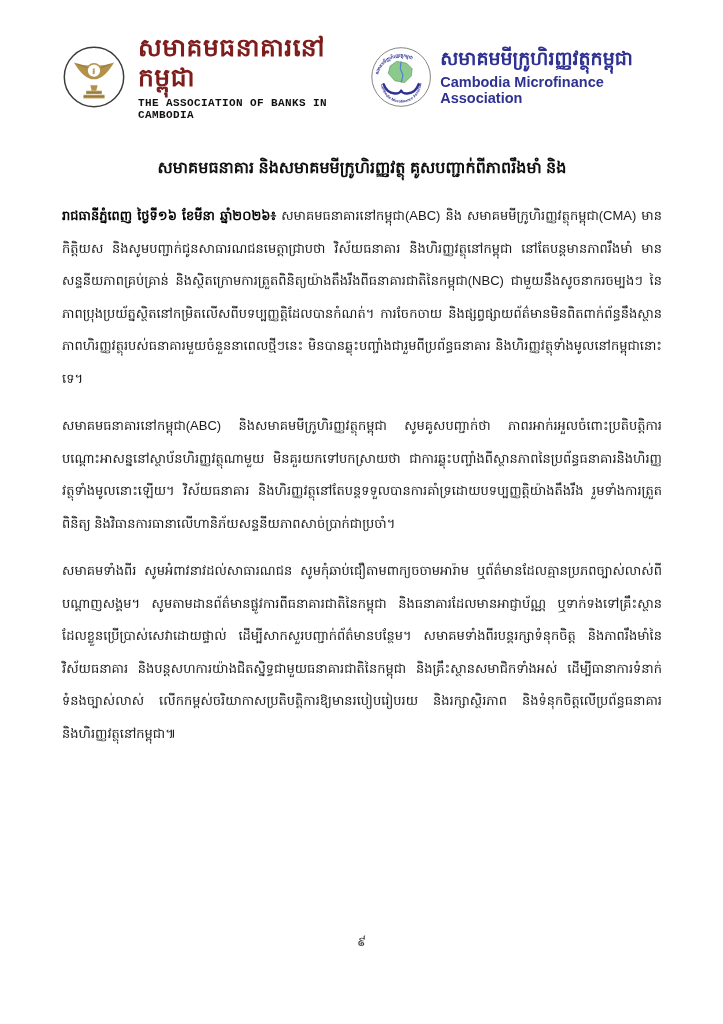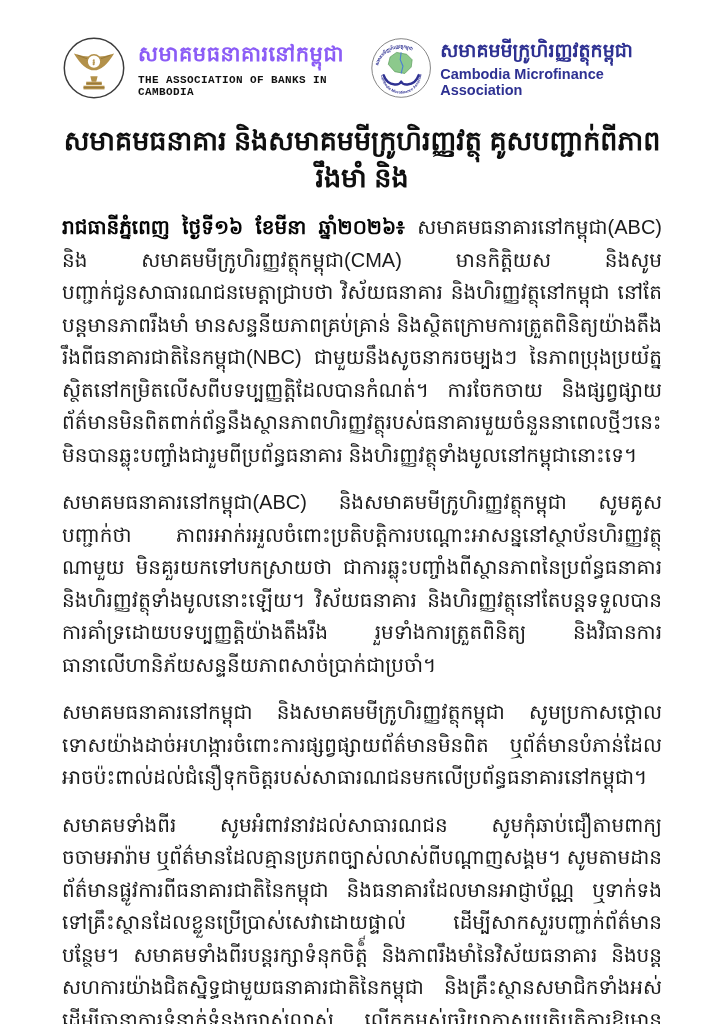--- a/index.html
+++ b/index.html
@@ -11,41 +11,41 @@
   .page{position:relative;width:723px;height:1024px;background:#fff;}
   .content{padding:32px 61px 0 62px;}
 
   
   .masthead{display:flex;justify-content:space-between;align-items:center;gap:8px;}
   .brand{display:flex;align-items:center;}
   .brand-abc{gap:12px;}
   .brand-cma{gap:8px;}
   .brand-text{display:flex;flex-direction:column;justify-content:center;}
   .abc-kh{
-    font-size:21px;font-weight:bold;color:#8b5cf6;line-height:30px;
+    font-size:25px;font-weight:bold;color:#7f1d1d;line-height:30px;
     letter-spacing:0.5px;
   }
   .abc-en{
     font-family:Liberation Mono, monospace;
     font-size:11px;font-weight:bold;color:#111;letter-spacing:0.4px;margin-top:5px;
   }
   .cma-kh{font-size:19px;font-weight:bold;color:#2e3192;line-height:24px;}
   .cma-en{font-size:14.5px;font-weight:bold;color:#2e3192;margin-top:3px;}
   .logo-svg{display:block;}
 
   
   .doc-title{
-    margin-top:19px;text-align:center;font-weight:bold;color:#0f0f0f;
-    font-size:27px;line-height:37px;
+    margin-top:28px;text-align:center;font-weight:bold;color:#0f0f0f;
+    font-size:16px;line-height:37px;
   }
 
   
   .body-text{margin-top:14px;}
   .para{
-    font-size:20px;line-height:32.5px;color:#1b1b1b;
+    font-size:13px;line-height:32.5px;color:#1b1b1b;
     text-align:justify;margin:0 0 15px 0;
   }
   .para .lead{font-weight:bold;color:#050505;}
 
   
   .page-number{
     position:absolute;left:0;right:0;bottom:72px;
     text-align:center;font-size:13px;color:#3a3a3a;
   }
 </style>
@@ -104,21 +104,20 @@
 
     <div class="doc-title">
       <div>សមាគមធនាគារ និងសមាគមមីក្រូហិរញ្ញវត្ថុ គូសបញ្ជាក់ពីភាពរឹងមាំ និង</div>
     </div>
 
     <div class="body-text">
       <p class="para"><span class="lead">រាជធានីភ្នំពេញ ថ្ងៃទី១៦ ខែមីនា ឆ្នាំ២០២៦៖ </span><span>សមាគមធនាគារនៅកម្ពុជា(ABC) និង សមាគមមីក្រូហិរញ្ញវត្ថុកម្ពុជា(CMA) មានកិត្តិយស និងសូមបញ្ជាក់ជូនសាធារណជនមេត្តាជ្រាបថា វិស័យធនាគារ និងហិរញ្ញវត្ថុនៅកម្ពុជា នៅតែបន្តមានភាពរឹងមាំ មានសន្ទនីយភាពគ្រប់គ្រាន់ និងស្ថិតក្រោមការត្រួតពិនិត្យយ៉ាងតឹងរឹងពីធនាគារជាតិនៃកម្ពុជា(NBC) ជាមួយនឹងសូចនាករចម្បងៗ នៃភាពប្រុងប្រយ័ត្នស្ថិតនៅកម្រិតលើសពីបទប្បញ្ញត្តិដែលបានកំណត់។ ការចែកចាយ និងផ្សព្វផ្សាយព័ត៌មានមិនពិតពាក់ព័ន្ធនឹងស្ថានភាពហិរញ្ញវត្ថុរបស់ធនាគារមួយចំនួននាពេលថ្មីៗនេះ មិនបានឆ្លុះបញ្ចាំងជារួមពីប្រព័ន្ធធនាគារ និងហិរញ្ញវត្ថុទាំងមូលនៅកម្ពុជានោះទេ។</span></p>
 
       <p class="para"><span>សមាគមធនាគារនៅកម្ពុជា(ABC) និងសមាគមមីក្រូហិរញ្ញវត្ថុកម្ពុជា សូមគូសបញ្ជាក់ថា ភាពរអាក់រអួលចំពោះប្រតិបត្តិការបណ្ដោះអាសន្ននៅស្ថាប័នហិរញ្ញវត្ថុណាមួយ មិនគួរយកទៅបកស្រាយថា ជាការឆ្លុះបញ្ចាំងពីស្ថានភាពនៃប្រព័ន្ធធនាគារនិងហិរញ្ញវត្ថុទាំងមូលនោះឡើយ។ វិស័យធនាគារ និងហិរញ្ញវត្ថុនៅតែបន្តទទួលបានការគាំទ្រដោយបទប្បញ្ញត្តិយ៉ាងតឹងរឹង រួមទាំងការត្រួតពិនិត្យ និងវិធានការធានាលើហានិភ័យសន្ទនីយភាពសាច់ប្រាក់ជាប្រចាំ។</span></p>
 
-      <p class="para"><span>សមាគមធនាគារនៅកម្ពុជា និងសមាគមមីក្រូហិរញ្ញវត្ថុកម្ពុជា សូមប្រកាសថ្កោលទោសយ៉ាងដាច់អហង្ការចំពោះការផ្សព្វផ្សាយព័ត៌មានមិនពិត ឬព័ត៌មានបំភាន់ដែលអាចប៉ះពាល់ដល់ជំនឿទុកចិត្តរបស់សាធារណជនមកលើប្រព័ន្ធធនាគារនៅកម្ពុជា។</span></p>
 
       <p class="para"><span>សមាគមទាំងពីរ សូមអំពាវនាវដល់សាធារណជន សូមកុំឆាប់ជឿតាមពាក្យចចាមអារ៉ាម ឬព័ត៌មានដែលគ្មានប្រភពច្បាស់លាស់ពីបណ្ដាញសង្គម។ សូមតាមដានព័ត៌មានផ្លូវការពីធនាគារជាតិនៃកម្ពុជា និងធនាគារដែលមានអាជ្ញាប័ណ្ណ ឬទាក់ទងទៅគ្រឹះស្ថានដែលខ្លួនប្រើប្រាស់សេវាដោយផ្ទាល់ ដើម្បីសាកសួរបញ្ជាក់ព័ត៌មានបន្ថែម។ សមាគមទាំងពីរបន្តរក្សាទំនុកចិត្ត និងភាពរឹងមាំនៃវិស័យធនាគារ និងបន្តសហការយ៉ាងជិតស្និទ្ធជាមួយធនាគារជាតិនៃកម្ពុជា និងគ្រឹះស្ថានសមាជិកទាំងអស់ ដើម្បីធានាការទំនាក់ទំនងច្បាស់លាស់ លើកកម្ពស់ចរិយាកាសប្រតិបត្តិការឱ្យមានរបៀបរៀបរយ និងរក្សាស្ថិរភាព និងទំនុកចិត្តលើប្រព័ន្ធធនាគារនិងហិរញ្ញវត្ថុនៅកម្ពុជា៕</span></p>
     </div>
 
   </div>
 
   <div class="page-number">៩</div>
 </div>
 
 </body></html>

